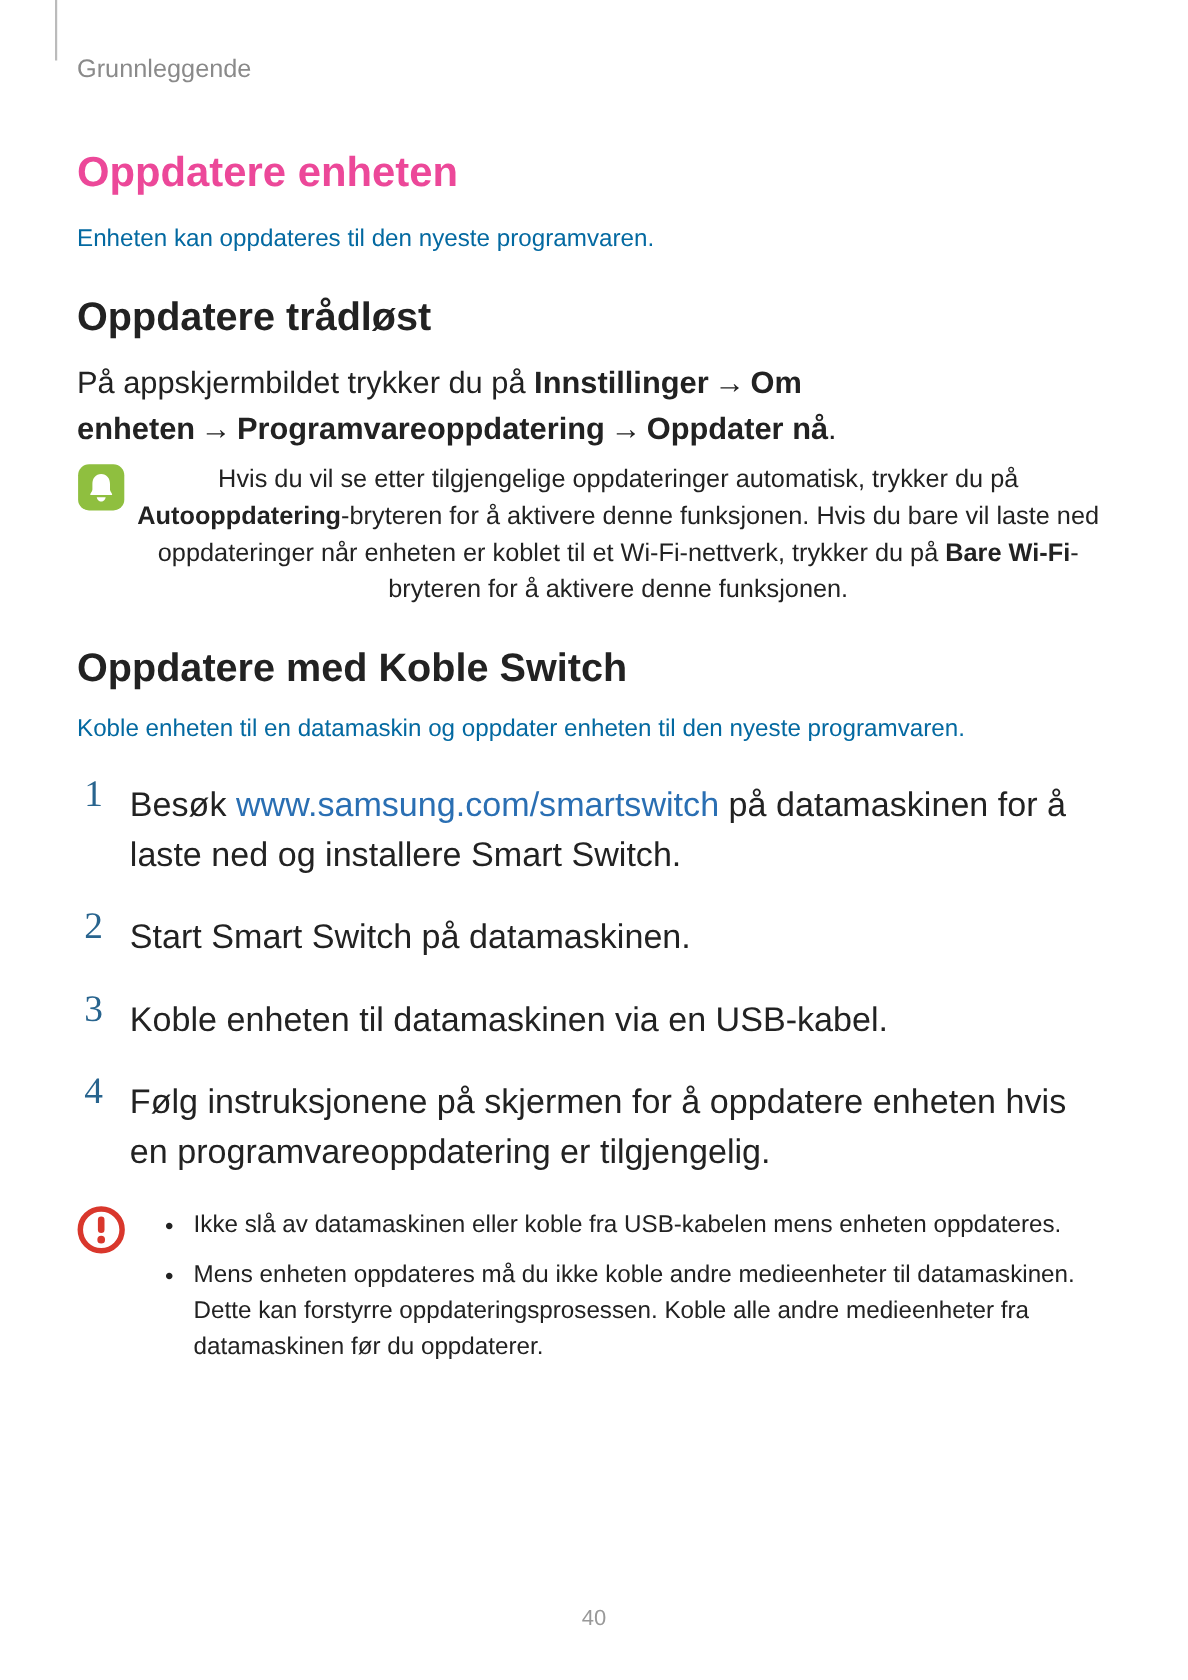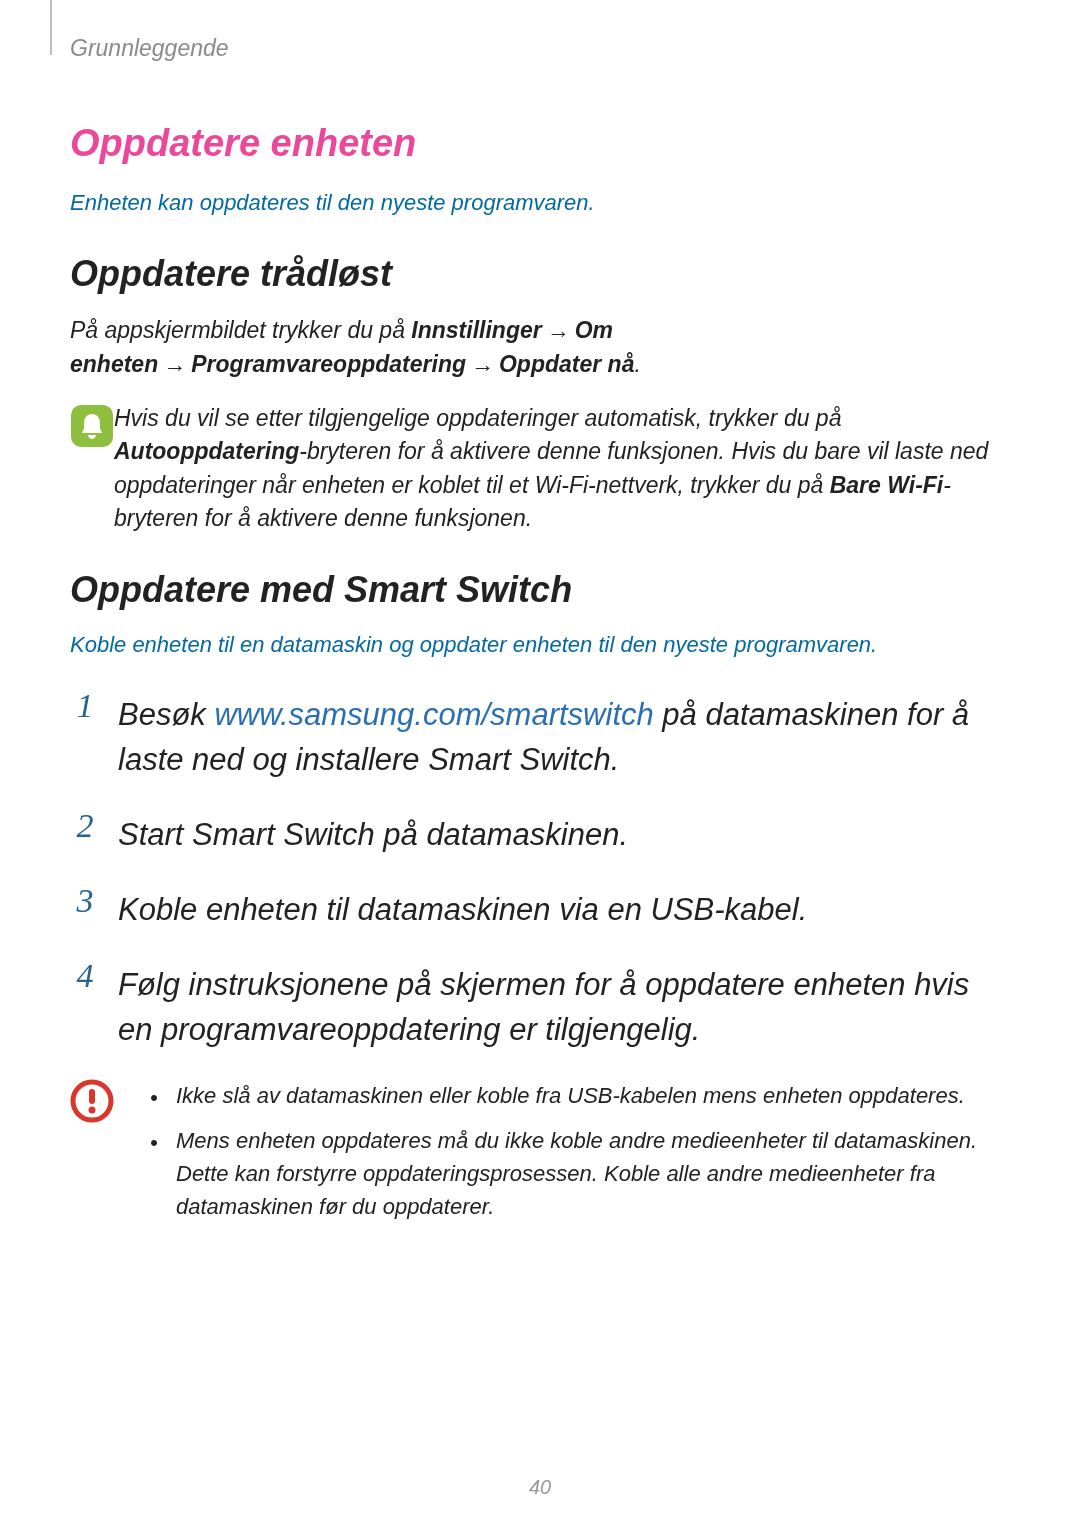--- a/index.html
+++ b/index.html
@@ -1,39 +1,39 @@
 <!DOCTYPE html>
 <html><head>
 <meta charset="utf-8">
 <style>
   * { box-sizing: border-box; margin: 0; padding: 0; }
   html, body { width: 1080px; height: 1527px; background: #fff; font-family: "Segoe UI", "Helvetica Neue", Arial, sans-serif; color: #222; }
-  .page { position: relative; width: 1080px; height: 1527px; padding: 29px 70px 0 70px; font-style: italic; }
+  .page { position: relative; width: 1080px; height: 1527px; padding: 43px 70px 0 70px; }
   .left-rule { position: absolute; left: 50px; top: 0; width: 2px; height: 55px; background: #bbb; }
   .breadcrumb { color: #8a8a8a; font-size: 23px; margin-left: 0; margin-top: 6px; margin-bottom: 60px; }
   .h1 { color: #ec4899; font-size: 38px; font-weight: 700; margin-bottom: 22px; }
   .p { font-size: 22px; line-height: 1.45; color: #0369a1; margin-bottom: 28px; }
   .h2 { font-size: 36px; font-weight: 700; color: #222; margin-top: 34px; margin-bottom: 18px; }
-  .path-line { font-size: 23px; line-height: 1.5; margin-bottom: 20px; }
+  .path-line { font-size: 28px; line-height: 1.5; margin-bottom: 8px; }
   .b { font-weight: 700; }
   .arrow { padding: 0 5px; }
-  .note-row { display: flex; margin-bottom: 18px; }
+  .note-row { display: flex; margin-bottom: 18px; text-align: center; }
   .note-icon { flex: 0 0 44px; margin-top: 2px; }
   .note-text { flex: 1; font-size: 23px; line-height: 1.45; }
   .link { color: #2a6fb3; text-decoration: none; }
   .steps { margin-top: 4px; }
   .step-row { display: flex; gap: 18px; margin-bottom: 26px; }
   .step-num { flex: 0 0 30px; color: #28648e; font-size: 34px; font-weight: 400; line-height: 1; font-family: Georgia, "Times New Roman", serif; text-align: center; }
   .step-text { flex: 1; font-size: 31px; line-height: 1.45; padding-top: 4px; }
   .warn-row { display: flex; gap: 24px; margin-top: 4px; }
   .warn-icon { flex: 0 0 56px; }
   .warn-list { flex: 1; }
   .warn-item { display: flex; gap: 12px; font-size: 22px; line-height: 1.5; margin-bottom: 10px; }
   .bullet { flex: 0 0 14px; padding-top: 2px; }
-  .page-num { position: absolute; bottom: 28px; left: 0; right: 0; text-align: center; color: #999; font-size: 20px; }
+  .page-num { position: absolute; bottom: 44px; left: 0; right: 0; text-align: center; color: #999; font-size: 20px; }
   svg { display: block; }
 </style>
 </head>
 <body>
 
 <div class="page">
   <div class="left-rule"></div>
 
   <div class="breadcrumb">Grunnleggende</div>
 
@@ -54,21 +54,21 @@
         <rect x="1" y="1" width="42" height="42" rx="10" ry="10" fill="#8fbf3f"></rect>
         <path d="M22 10 C17 10 14 14 14 19 L14 24 C14 26 12 27 12 29 L32 29 C32 27 30 26 30 24 L30 19 C30 14 27 10 22 10 Z" fill="#fff"></path>
         <path d="M18 31 C18 33 20 35 22 35 C24 35 26 33 26 31 Z" fill="#fff"></path>
       </svg>
     </div>
     <div class="note-text">
       <span>Hvis du vil se etter tilgjengelige oppdateringer automatisk, trykker du på </span><span class="b">Autooppdatering</span><span>-bryteren for å aktivere denne funksjonen. Hvis du bare vil laste ned oppdateringer når enheten er koblet til et Wi-Fi-nettverk, trykker du på </span><span class="b">Bare Wi-Fi</span><span>-bryteren for å aktivere denne funksjonen.</span>
     </div>
   </div>
 
-  <h2 class="h2">Oppdatere med Smart Switch</h2>
+  <h2 class="h2">Oppdatere med Koble Switch</h2>
 
   <p class="p">Koble enheten til en datamaskin og oppdater enheten til den nyeste programvaren.</p>
 
   <div class="steps">
     <div class="step-row">
       <div class="step-num">1</div>
       <div class="step-text">
         <span>Besøk </span><a class="link">www.samsung.com/smartswitch</a><span> på datamaskinen for å laste ned og installere Smart Switch.</span>
       </div>
     </div>

